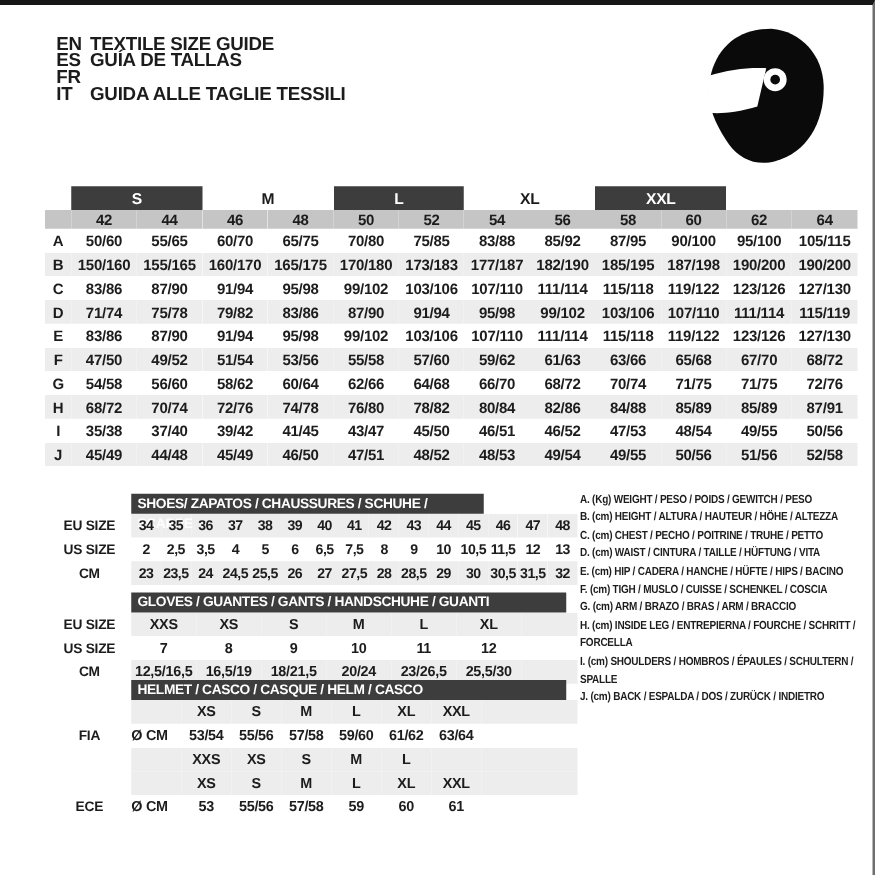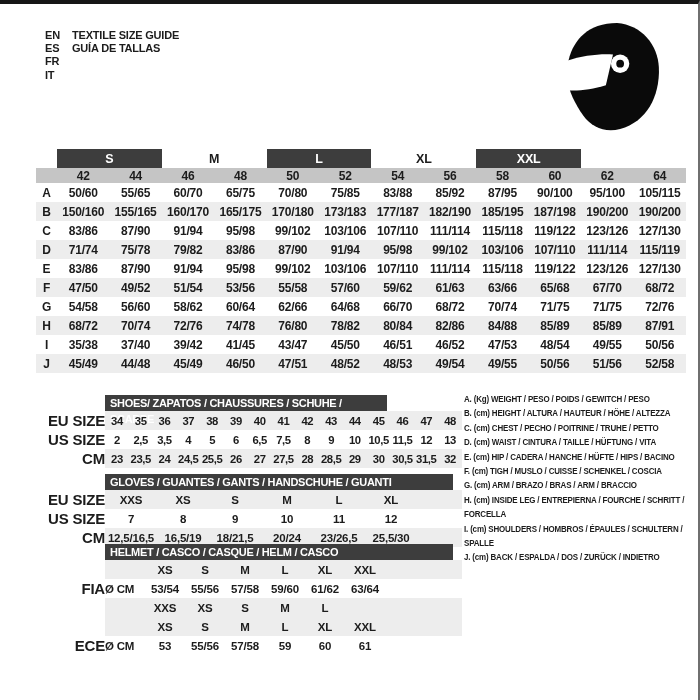--- a/index.html
+++ b/index.html
@@ -6,21 +6,21 @@
     --dark:#3d3d3d; --gray:#c5c5c5; --stripe:#ededed; --ink:#1c1c1c;
   }
   html,body{margin:0;padding:0;background:#ffffff;}
   .page{
     position:relative; width:700px; height:700px; background:#fff;
     font-family:"Liberation Sans", sans-serif; font-weight:700; color:var(--ink);
     border-top:4px solid #161616; border-right:2px solid #6f6f6f;
     box-sizing:border-box; overflow:hidden; letter-spacing:-0.2px;
   }
   
-  .langs{position:absolute; left:45px; top:25px; font-size:11px; line-height:13.2px;}
+  .langs{position:absolute; left:45px; top:25px; font-size:15px; line-height:13.2px;}
   .lang-row{display:flex;}
   .lang-code{width:27px;}
   
   .helmet-ic{position:absolute; left:562px; top:16px;}
   
   table{border-collapse:collapse; table-layout:fixed;}
   td{padding:0; text-align:center; overflow:hidden; white-space:nowrap;}
   
   .main{position:absolute; left:36px; top:145px; width:650px; font-size:12px;}
   .main tr.grp td{height:19px; font-size:12.5px;}
@@ -30,21 +30,21 @@
   .main tr.stripe td{background:var(--stripe);}
   
   .section{position:absolute; left:38px;}
   #shoes-section{top:391px;} #gloves-section{top:470px;} #helmet-section{top:540px;}
   .bar{margin-left:67px; height:16px; background:var(--dark); color:#fff;
        font-size:11px; line-height:16px; text-align:left; padding-left:5px;
        box-sizing:border-box; letter-spacing:-0.3px;}
   #shoes-bar{width:282px;} #gloves-bar{width:348px;} #helmet-bar{width:348px;}
   .sec-table{width:424px; font-size:11.5px;}
   .sec-table td{height:19px;}
-  .sec-table td.lbl{text-align:right; font-size:15px;}
+  .sec-table td.lbl{text-align:center; font-size:11px;}
   .sec-table tr.g td.c{background:var(--stripe);}
   #shoes-table td.c{font-size:11.3px; letter-spacing:-0.4px;}
   #helmet-table td.unit{text-align:left;}
   
   .legend{position:absolute; left:464px; top:388px; width:265px;
           transform:scaleX(0.85); transform-origin:0 0;
           font-size:9.4px; line-height:14.4px; letter-spacing:-0.2px;}
 </style>
 </head>
 <body>
@@ -58,20 +58,21 @@
     </div>
     <div class="lang-row">
       <span class="lang-code">ES</span>
       <span>GUÍA DE TALLAS</span>
     </div>
     <div class="lang-row">
       <span class="lang-code">FR</span>
     </div>
     <div class="lang-row">
       <span class="lang-code">IT</span>
+      <span>GUIDA ALLE TAGLIE TESSILI</span>
     </div>
   </div>
 
   <svg class="helmet-ic" width="102" height="114" viewBox="0 0 100 110" aria-hidden="true">
     <path fill="#0a0a0a" d="M54 2 C78 4 94 23 95 46 C96 74 83 99 57 106
              C42 110 29 104 21 93 C13 82 6 68 5 55 C4 32 15 12 35 5 C41 3 47 2 54 2 Z"></path>
     <path fill="#ffffff" d="M5 39 C20 34 38 32 50 33 L43 63 C30 67 15 69 6 68 C4 58 4 48 5 39 Z"></path>
     <circle cx="57" cy="42" r="9" fill="#ffffff"></circle>
     <circle cx="57" cy="42" r="3.8" fill="#0a0a0a"></circle>
   </svg>

